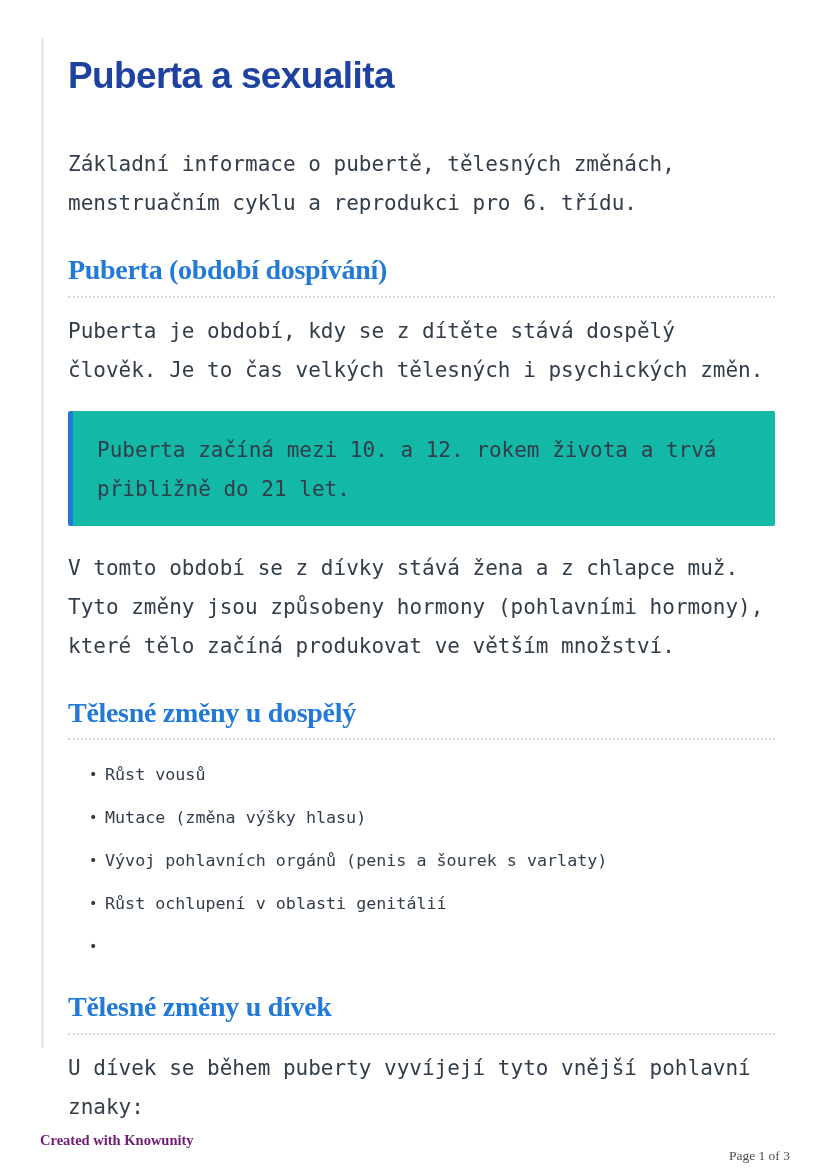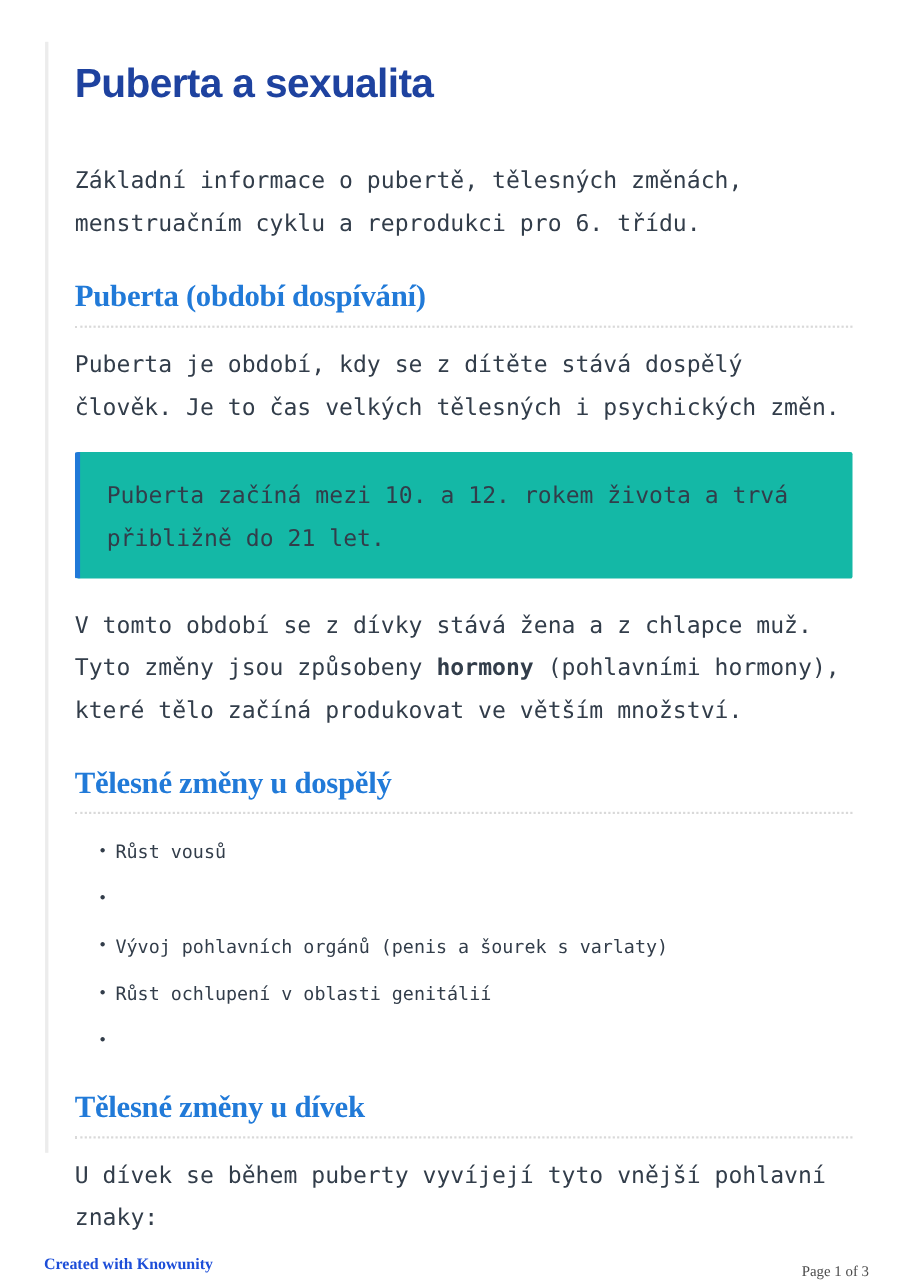--- a/index.html
+++ b/index.html
@@ -80,30 +80,30 @@
     line-height: 27px;
     color: #323d4a;
   }
   ul.plain-list .bullet {
     flex: none;
     width: 16px;
     font-size: 14px;
     color: #323d4a;
   }
   strong.bold-term {
-    font-weight: bold;
+    font-weight: normal;
   }
   .footer-left {
     position: absolute;
     left: 40px;
-    bottom: 12px;
+    bottom: 22px;
     font-family: "Liberation Serif", serif;
     font-weight: bold;
     font-size: 14.5px;
-    color: #1d4ed8;
+    color: #701a75;
   }
   .footer-right {
     position: absolute;
     right: 38px;
     bottom: 7px;
     font-family: "Liberation Serif", serif;
     font-size: 13.5px;
     color: #4c4c4c;
   }
 </style>
@@ -131,20 +131,21 @@
   <h2 class="section-heading">Tělesné změny u dospělý</h2>
 
 
   <ul class="plain-list">
     <li>
       <span class="bullet">•</span>
       <span>Růst vousů</span>
     </li>
     <li>
       <span class="bullet">•</span>
+      <span>Mutace (změna výšky hlasu)</span>
     </li>
     <li>
       <span class="bullet">•</span>
       <span>Vývoj pohlavních orgánů (penis a šourek s varlaty)</span>
     </li>
     <li>
       <span class="bullet">•</span>
       <span>Růst ochlupení v oblasti genitálií</span>
     </li>
     <li>

